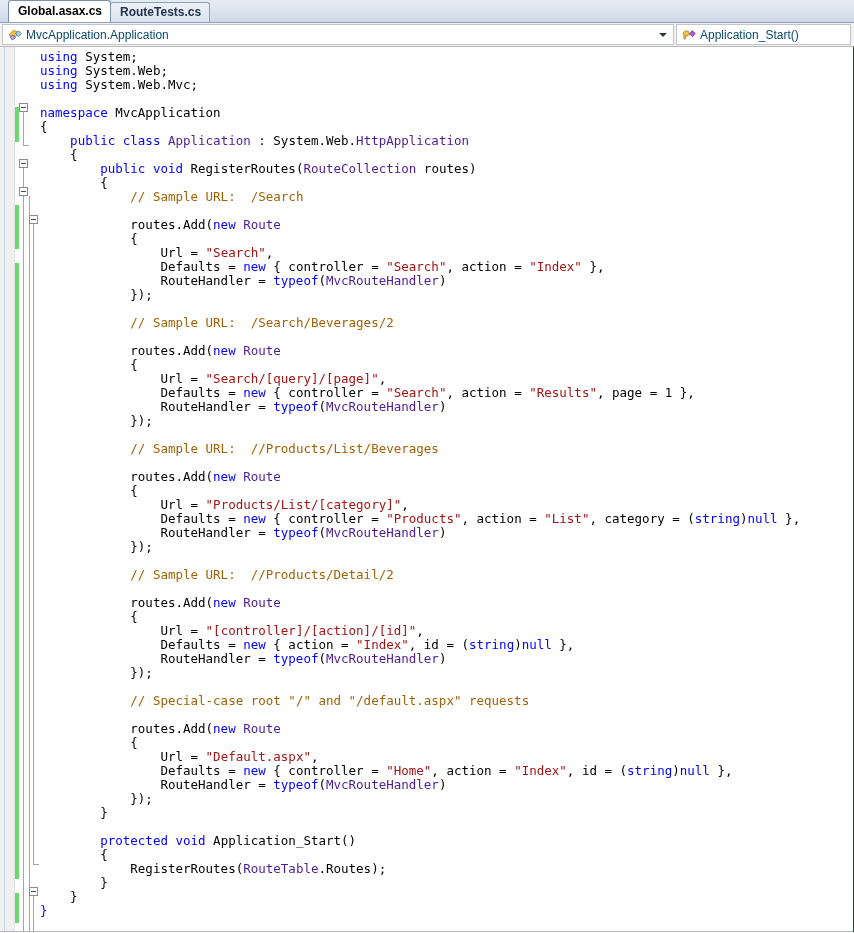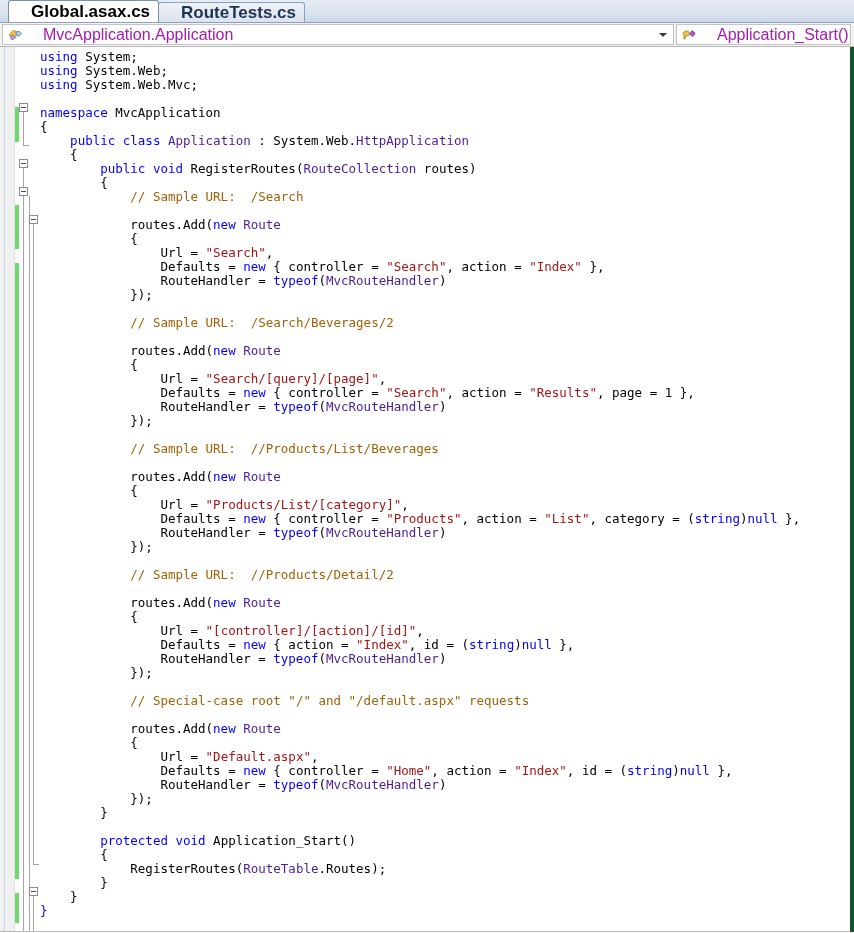--- a/index.html
+++ b/index.html
@@ -23,22 +23,22 @@
     border-bottom: 1px solid #8ba0bd;
     display: flex;
     align-items: flex-end;
     padding-left: 8px;
     box-sizing: border-box;
   }
   .tab {
     position: relative;
     height: 19px;
     line-height: 19px;
-    padding: 0 8px 0 22px;
-    font-size: 17px;
+    padding: 0 8px 0 9px;
+    font-size: 12px;
     font-family: "Liberation Sans", sans-serif;
     border: 1px solid #8ba0bd;
     border-bottom: none;
     border-radius: 3px 3px 0 0;
     margin-right: -1px;
     cursor: default;
     white-space: nowrap;
   }
   .tab.active {
     background: #ffffff;
@@ -71,26 +71,25 @@
     border: 1px solid #c4c4c4;
     margin: 1px 0 1px 2px;
     display: flex;
     align-items: center;
     position: relative;
     box-sizing: border-box;
   }
   #nav-class { width: 672px; }
   #nav-member { flex: 1; margin-right: 3px; }
   .nav-text {
-    font-size: 16px;
-    color: #a21caf;
+    font-size: 12px;
+    color: #0c4a6e;
     font-family: "Liberation Sans", sans-serif;
     white-space: nowrap;
     overflow: hidden;
-    margin-left: 17px;
   }
   .nav-icon {
     width: 16px;
     height: 14px;
     margin: 0 3px 0 4px;
     flex: none;
     position: relative;
   }
   .nav-arrow {
     position: absolute;
@@ -101,21 +100,21 @@
     border-left: 4px solid transparent;
     border-right: 4px solid transparent;
     border-top: 4px solid #31374a;
   }
 
   
   #editor {
     position: relative;
     height: 885px;
     background: #ffffff;
-    border-right: 4px solid #14532d;
+    border-right: 1px solid #14532d;
     box-sizing: border-box;
     overflow: hidden;
     padding-left: 20px;
   }
   
   #margin-indicator {
     position: absolute;
     left: 0; top: 0; bottom: 0;
     width: 14px;
     background: #f0f0f0;

